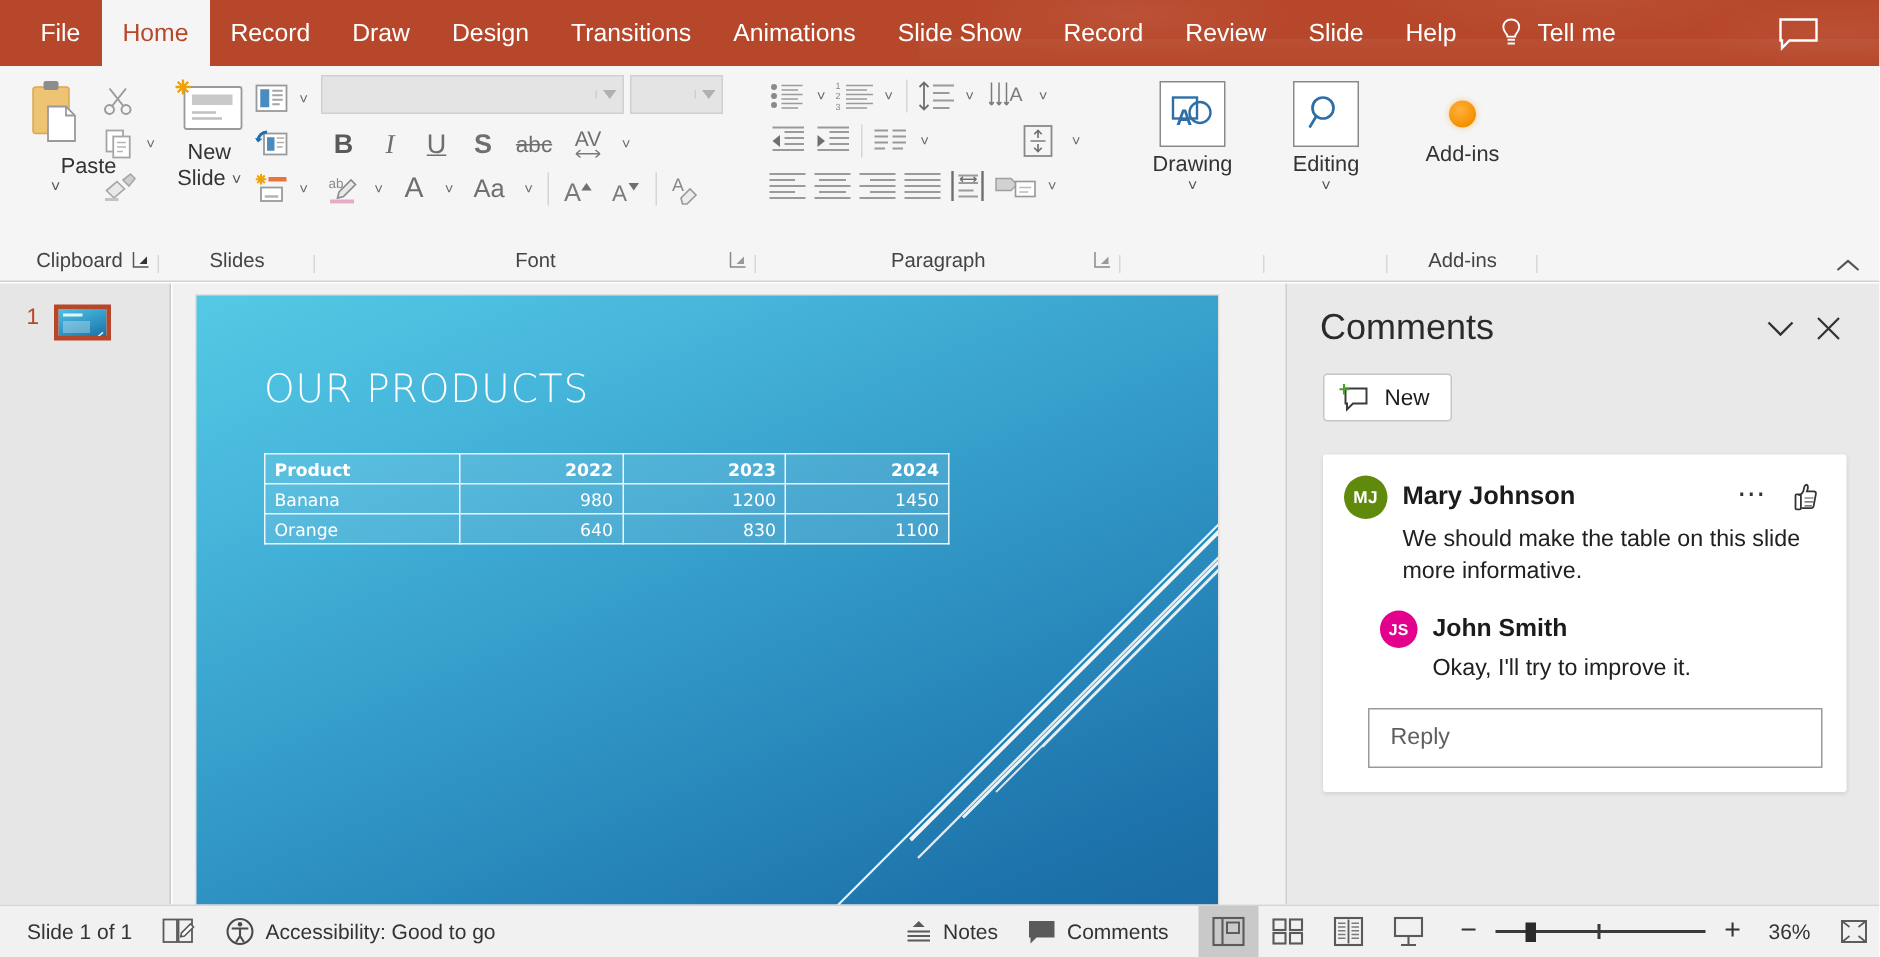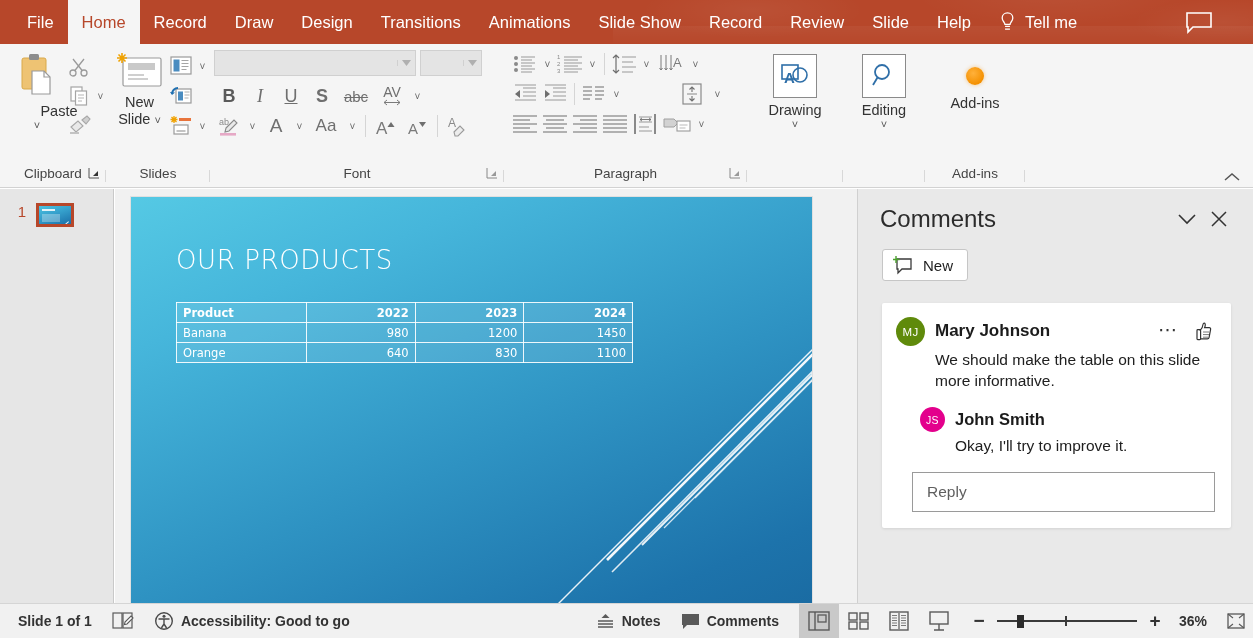--- a/index.html
+++ b/index.html
@@ -175,40 +175,40 @@
     font-size: 15px; color: #1d1d1d;
   }
   .thread {
     margin: 22px 22px 0 24px; background: #fff; border-radius: 2px;
     padding: 14px 16px 16px 14px; box-shadow: 0 1px 3px rgba(0,0,0,.10);
   }
   .c-head { display: flex; align-items: flex-start; gap: 10px; }
   .avatar {
     width: 29px; height: 29px; border-radius: 50%; color: #fff;
     font-size: 11.5px; display: flex; align-items: center; justify-content: center;
-    flex: 0 0 29px; letter-spacing: .3px;
+    flex: 0 0 29px; letter-spacing: .3px; font-weight: bold;
   }
   .avatar.small { width: 25px; height: 25px; flex: 0 0 25px; font-size: 10.5px; }
   .c-name { font-size: 17px; font-weight: bold; color: #1b1b1b; flex: 1; line-height: 28px; }
   .c-name.reply { font-size: 16.5px; line-height: 25px; }
   .dots { font-size: 19px; color: #333; letter-spacing: 2px; padding: 0 6px; cursor: pointer; line-height: 26px; }
   .c-body { font-size: 15.5px; color: #202020; line-height: 21px; margin: 3px 0 0 39px; }
   .c-reply { margin: 16px 0 0 24px; }
   .c-reply .c-body { margin-left: 35px; }
   .replybox {
     margin: 16px 0 0 16px; height: 40px; border: 1px solid #9a9a9a; border-radius: 0;
     display: flex; align-items: center; padding: 0 14px; font-size: 15.5px; color: #5f5f5f;
     cursor: text; background: #fff;
   }
 
   
   .statusbar {
     position: absolute; left: 0; bottom: 0; width: 1253px; height: 35px;
     background: #f1f1f1; border-top: 1px solid #d5d5d5;
-    display: flex; align-items: center; font-size: 14px; color: #333; font-weight: bold;
+    display: flex; align-items: center; font-size: 14px; color: #333;
   }
   .sb-item { display: flex; align-items: center; gap: 7px; padding: 0 10px; height: 35px; cursor: pointer; }
   .sb-item.static { cursor: default; }
   .sb-spacer { flex: 1; }
   .viewbtns { display: flex; align-items: center; height: 35px; }
   .vbtn { width: 40px; height: 35px; display: flex; align-items: center; justify-content: center; cursor: pointer; color: #5a5a5a; }
   .vbtn.active { background: #c9c9c9; }
   .zoomwrap { display: flex; align-items: center; gap: 10px; padding: 0 12px; }
   .zoom-minus, .zoom-plus { font-size: 19px; color: #333; width: 16px; text-align: center; cursor: pointer; }
   .slider { position: relative; width: 140px; height: 16px; cursor: pointer; }

